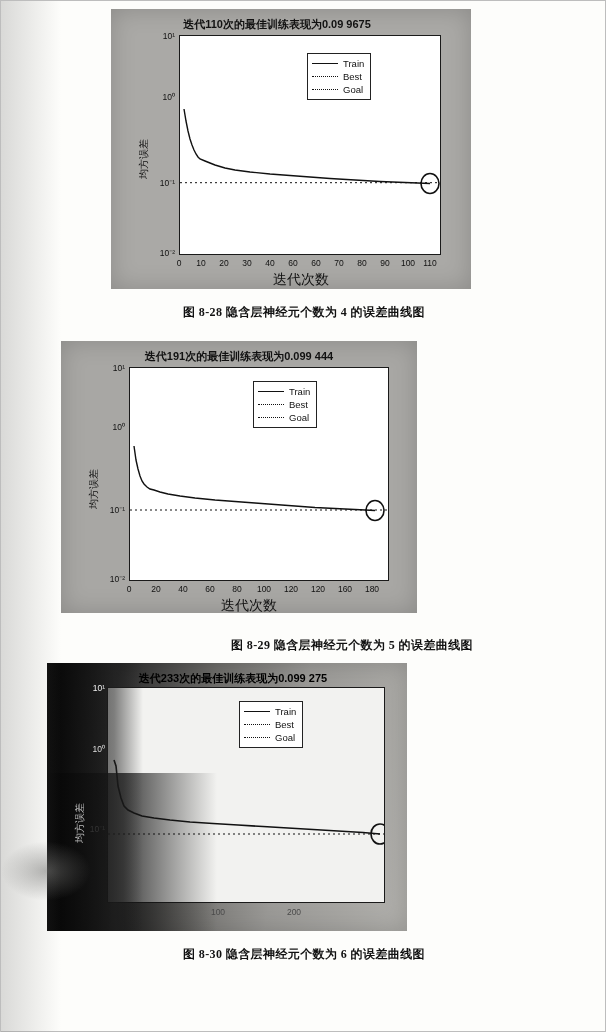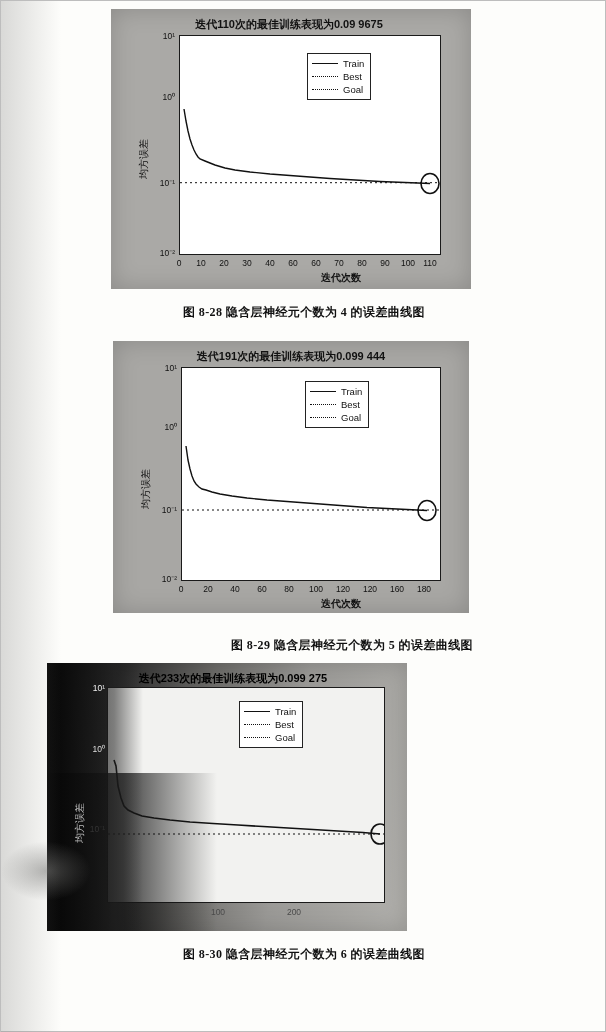--- a/index.html
+++ b/index.html
@@ -65,25 +65,25 @@
   .ylabel {
     position: absolute;
     transform: rotate(-90deg);
     transform-origin: left top;
     font-size: 10px;
     color: #111;
     white-space: nowrap;
   }
   .xlabel {
     position: absolute;
-    font-size: 10px;
-    font-weight: bold;
-    color: #111;
-    white-space: nowrap;
-    text-align: right;
+    font-size: 14px;
+    font-weight: normal;
+    color: #111;
+    white-space: nowrap;
+    text-align: center;
   }
   .ytick {
     position: absolute;
     font-size: 8.5px;
     color: #111;
     text-align: right;
     white-space: nowrap;
   }
   .xtick {
     position: absolute;
@@ -127,21 +127,21 @@
   svg { display: block; }
 </style>
 </head>
 <body>
 
 <div class="page">
 
   <div class="figblock" style="top:8px;height:300px;">
     <div class="scan noise1" style="width:360px;height:280px;margin-left:110px;">
 
-      <div class="plottitle" style="left:28px;top:8px;width:300px;">迭代110次的最佳训练表现为0.09 9675</div>
+      <div class="plottitle" style="left:16px;top:8px;width:300px;">迭代110次的最佳训练表现为0.09 9675</div>
 
       <div class="axesbox" style="left:68px;top:26px;width:262px;height:220px;">
         <svg width="262" height="220" viewBox="0 0 262 220">
 
           <line x1="0" y1="146.7" x2="262" y2="146.7" stroke="#111" stroke-width="1" stroke-dasharray="2,3"></line>
 
           <polyline fill="none" stroke="#111" stroke-width="1.4" points="4,73 6,85 8,95 10,103 12,109 14,114 16,118 18,121 20,123 25,125 30,127 35,129 45,132 55,134 70,136 90,138 110,139.5 130,141 150,142.5 175,144 200,145.5 225,146.5 250,147.5"></polyline>
 
           <ellipse cx="250" cy="147.5" rx="9" ry="10" fill="none" stroke="#111" stroke-width="1.6"></ellipse>
         </svg>
@@ -188,21 +188,21 @@
             </span>
           <span>Goal</span>
         </div>
       </div>
     </div>
 
     <div class="caption" style="top:295px;">图 8-28   隐含层神经元个数为 4 的误差曲线图</div>
   </div>
 
   <div class="figblock" style="top:340px;height:300px;">
-    <div class="scan noise2" style="width:356px;height:272px;margin-left:112px;">
+    <div class="scan noise2" style="width:356px;height:272px;margin-left:60px;">
 
       <div class="plottitle" style="left:26px;top:8px;width:304px;">迭代191次的最佳训练表现为0.099 444</div>
 
       <div class="axesbox" style="left:68px;top:26px;width:260px;height:214px;">
         <svg width="260" height="214" viewBox="0 0 260 214">
           <line x1="0" y1="142" x2="260" y2="142" stroke="#111" stroke-width="1" stroke-dasharray="2,3"></line>
           <polyline fill="none" stroke="#111" stroke-width="1.4" points="4,78 6,92 8,101 10,108 12,113 14,116 17,119 20,121 24,122 30,124 38,126 50,128 65,130 85,132 105,133.5 125,135 145,136.5 165,138 185,139.5 205,140.5 225,141.5 245,142.5"></polyline>
           <ellipse cx="245" cy="142.5" rx="9" ry="10" fill="none" stroke="#111" stroke-width="1.6"></ellipse>
         </svg>
       </div>

